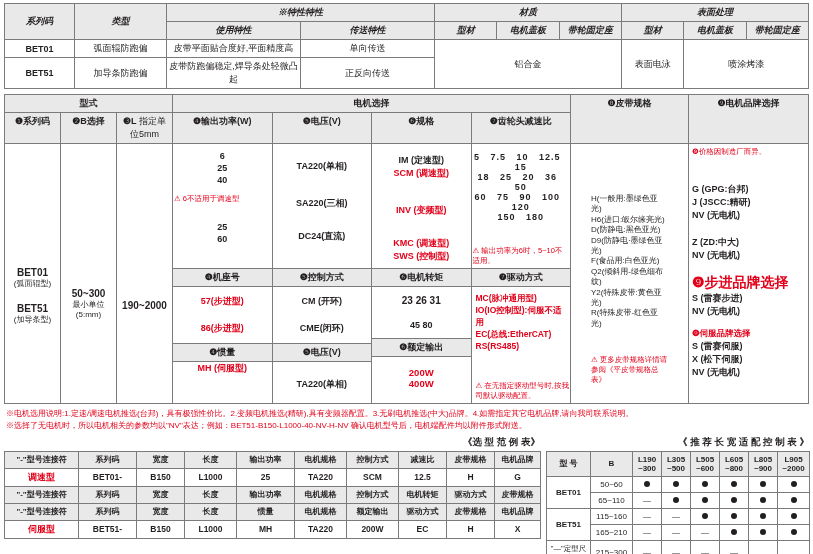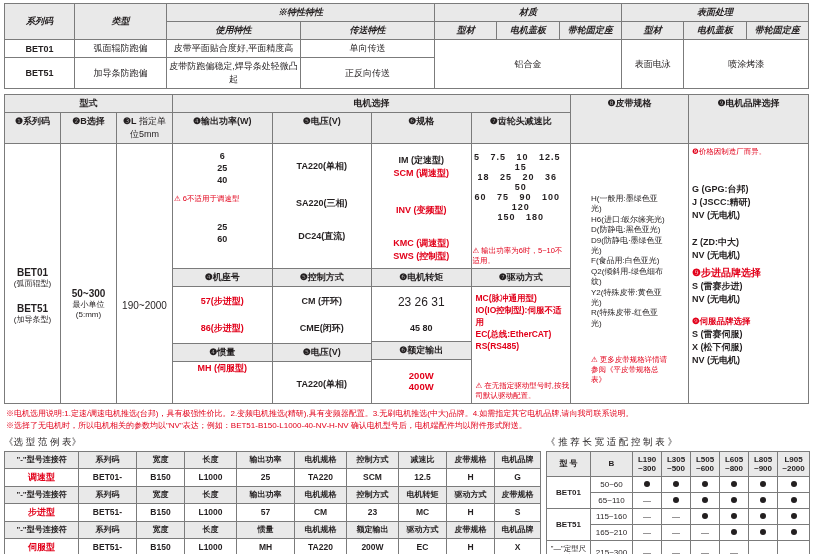--- a/index.html
+++ b/index.html
@@ -38,21 +38,21 @@
   .colbox { padding: 2px 1px; text-align: center; }
 
   .warn { color: #e2001a; font-size: 8px; }
 
   .notes { margin: 4px 2px 2px 2px; font-size: 8px; color: #e2001a; line-height: 1.45; }
   .notes div { margin-bottom: 1px; }
 
   .bottom { display: flex; gap: 6px; margin-top: 3px; }
   .bl { width: 536px; }
   .br { width: 263px; }
-  .tbl-title { text-align: left; font-size: 9.5px; font-weight: normal; margin: 1px 0 2px 0; }
+  .tbl-title { text-align: right; font-size: 9.5px; font-weight: bold; margin: 1px 0 2px 0; }
 
   .tbl3 { width: 100%; table-layout: fixed; }
   .tbl3 td { border: 1px solid #7b7b7b; text-align: center; font-size: 8.5px; padding: 2px 1px; height: 17px; }
   .tbl3 .h { background: #e9e9e9; font-weight: bold; font-size: 8px; }
   .tbl3 .type { color: #e2001a; font-weight: bold; font-size: 9px; }
   .tbl3 .ex { font-weight: bold; font-size: 8.5px; }
 
   .tbl4 { width: 100%; table-layout: fixed; }
   .tbl4 td { border: 1px solid #7b7b7b; text-align: center; font-size: 8px; padding: 3px; height: 16px; }
   .tbl4 .h { background: #e9e9e9; font-weight: bold; }
@@ -135,21 +135,21 @@
         <div style="font-size:8px">(加导条型)</div>
       </td>
 
       <td class="colbox" rowspan="3" style="vertical-align:middle">
         <div style="font-weight:bold;font-size:10px;margin-top:60px">50~300</div>
         <div style="font-size:8px">最小单位</div>
         <div style="font-size:8px">(5:mm)</div>
       </td>
 
       <td class="colbox" rowspan="3" style="vertical-align:middle">
-        <div style="font-weight:normal;font-size:10px;margin-top:64px">190~2000</div>
+        <div style="font-weight:bold;font-size:10px;margin-top:64px">190~2000</div>
       </td>
 
       <td class="colbox">
         <div class="vstack" style="padding-top:4px">
           <div style="font-weight:bold">6</div>
           <div style="font-weight:bold">25</div>
           <div style="font-weight:bold">40</div>
           <div class="warn" style="margin-top:8px;text-align:left;font-size:7.5px">⚠ 6不适用于调速型</div>
           <div style="margin-top:16px;font-weight:bold">25</div>
           <div style="font-weight:bold">60</div>
@@ -213,21 +213,21 @@
         </div>
       </td>
 
       <td class="colbox" rowspan="3" style="vertical-align:top;text-align:left;padding:3px">
         <div class="red" style="font-size:7.5px">❾价格因制造厂而异。</div>
         <div style="margin-top:26px;font-weight:bold;font-size:9px">G (GPG:台邦)</div>
         <div style="font-weight:bold;font-size:9px">J (JSCC:精研)</div>
         <div style="font-weight:bold;font-size:9px">NV (无电机)</div>
         <div style="margin-top:14px;font-weight:bold;font-size:9px">Z (ZD:中大)</div>
         <div style="font-weight:bold;font-size:9px">NV (无电机)</div>
-        <div class="red" style="margin-top:4px;font-size:10px;font-weight:bold">❾步进品牌选择</div>
+        <div class="red" style="margin-top:12px;font-size:14px;font-weight:bold">❾步进品牌选择</div>
         <div style="font-weight:bold;font-size:9px">S (雷赛步进)</div>
         <div style="font-weight:bold;font-size:9px">NV (无电机)</div>
         <div class="red" style="margin-top:10px;font-size:8.5px;font-weight:bold">❾伺服品牌选择</div>
         <div style="font-weight:bold;font-size:9px">S (雷赛伺服)</div>
         <div style="font-weight:bold;font-size:9px">X (松下伺服)</div>
         <div style="font-weight:bold;font-size:9px">NV (无电机)</div>
       </td>
     </tr>
 
     <tr>
@@ -244,21 +244,21 @@
         <div class="cell-hdr" style="margin:8px -1px 0 -1px;border-top:1px solid #7b7b7b;border-bottom:1px solid #7b7b7b">❹惯量</div>
         <div class="red" style="font-weight:bold;font-size:9px">MH (伺服型)</div>
       </td>
       <td class="colbox">
         <div style="padding-top:6px;font-weight:bold;font-size:9px">CM (开环)</div>
         <div style="margin-top:14px;font-weight:bold;font-size:9px">CME(闭环)</div>
         <div class="cell-hdr" style="margin:8px -1px 0 -1px;border-top:1px solid #7b7b7b;border-bottom:1px solid #7b7b7b">❺电压(V)</div>
         <div style="margin-top:16px;font-weight:bold;font-size:9px">TA220(单相)</div>
       </td>
       <td class="colbox">
-        <div style="padding-top:6px;font-weight:normal;font-size:12px">23  26  31</div>
+        <div style="padding-top:6px;font-weight:bold;font-size:10px">23  26  31</div>
         <div style="margin-top:14px;font-weight:bold;font-size:9px">45   80</div>
         <div class="cell-hdr" style="margin:8px -1px 0 -1px;border-top:1px solid #7b7b7b;border-bottom:1px solid #7b7b7b">❻额定输出</div>
         <div class="red" style="margin-top:10px;font-weight:bold;font-size:9.5px">200W</div>
         <div class="red" style="font-weight:bold;font-size:9.5px">400W</div>
       </td>
       <td class="colbox" style="text-align:left;padding-left:4px">
         <div class="red" style="padding-top:4px;font-weight:bold;font-size:8.5px">MC(脉冲通用型)</div>
         <div class="red" style="font-weight:bold;font-size:8.5px">IO(IO控制型):伺服不适用</div>
         <div class="red" style="font-weight:bold;font-size:8.5px">EC(总线:EtherCAT)</div>
         <div class="red" style="font-weight:bold;font-size:8.5px">RS(RS485)</div>
@@ -319,32 +319,20 @@
           <td class="h">"-"型号连接符</td>
           <td class="h">系列码</td>
           <td class="h">宽度</td>
           <td class="h">长度</td>
           <td class="h">输出功率</td>
           <td class="h">电机规格</td>
           <td class="h">控制方式</td>
           <td class="h">电机转矩</td>
           <td class="h">驱动方式</td>
           <td class="h">皮带规格</td>
-        </tr>
-        <tr>
-          <td class="type">步进型</td>
-          <td class="ex">BET51-</td>
-          <td class="ex">B150</td>
-          <td class="ex">L1000</td>
-          <td class="ex">57</td>
-          <td class="ex">CM</td>
-          <td class="ex">23</td>
-          <td class="ex">MC</td>
-          <td class="ex">H</td>
-          <td class="ex">S</td>
         </tr>
         <tr>
           <td class="h">"-"型号连接符</td>
           <td class="h">系列码</td>
           <td class="h">宽度</td>
           <td class="h">长度</td>
           <td class="h">惯量</td>
           <td class="h">电机规格</td>
           <td class="h">额定输出</td>
           <td class="h">驱动方式</td>

